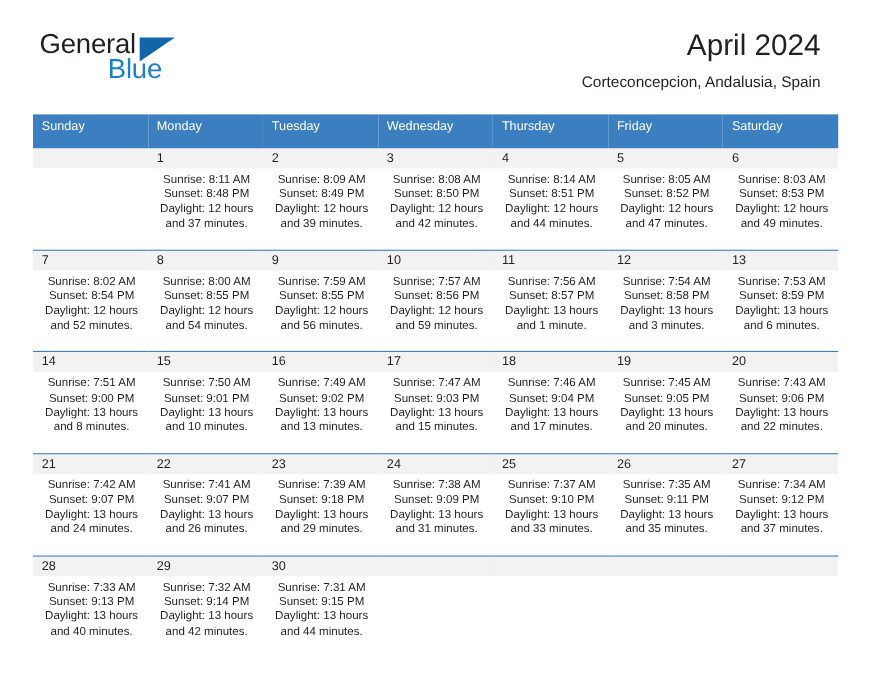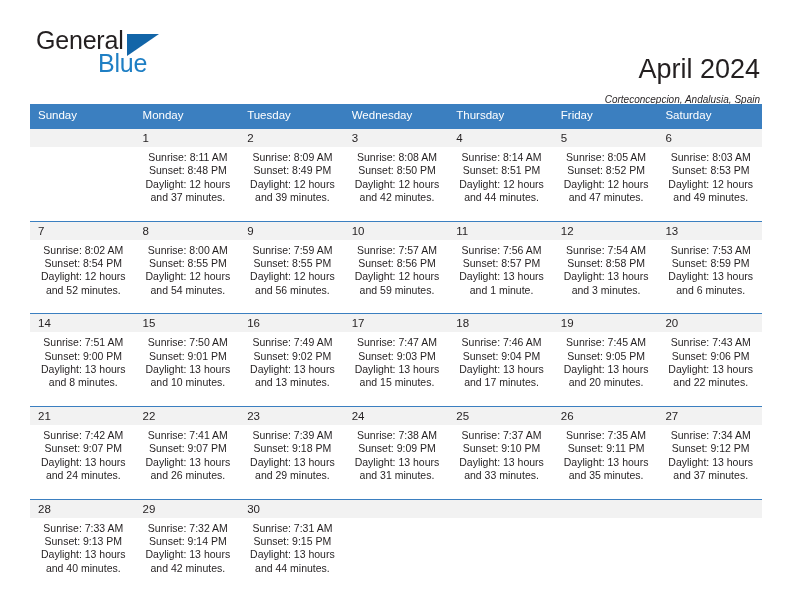--- a/index.html
+++ b/index.html
@@ -59,56 +59,54 @@
     left: 95px;
     top: 8px;
     width: 0;
     height: 0;
     border-top: 22px solid #1265a8;
     border-right: 32px solid transparent;
   }
 
   .title-wrap {
     position: absolute;
-    right: 0;
+    right: 14px;
     top: 0;
     text-align: right;
-    margin-top: 28px;
   }
   .cal-title {
     font-size: 27px;
     color: #231f20;
     line-height: 1.15;
     white-space: nowrap;
   }
   .cal-subtitle {
     margin-top: 9px;
-    font-size: 10px;
+    font-size: 14px;
     color: #231f20;
     line-height: 1.15;
     white-space: nowrap;
-    font-style: italic;
   }
 
   
   .calendar {
     position: absolute;
     left: 30px;
     top: 104px;
     width: 732px;
     border-collapse: collapse;
     table-layout: fixed;
   }
   .calendar th {
     background: #3b7fc0;
     color: #ffffff;
     font-size: 11.5px;
     font-weight: normal;
     text-align: left;
-    padding: 5px 0 8px 8px;
+    padding: 5px 0 14px 8px;
     height: 19px;
     box-sizing: border-box;
   }
   .calendar td {
     vertical-align: top;
     padding: 0;
     width: 104.57px;
   }
   .daynum-row td {
     background: #f2f2f2;

